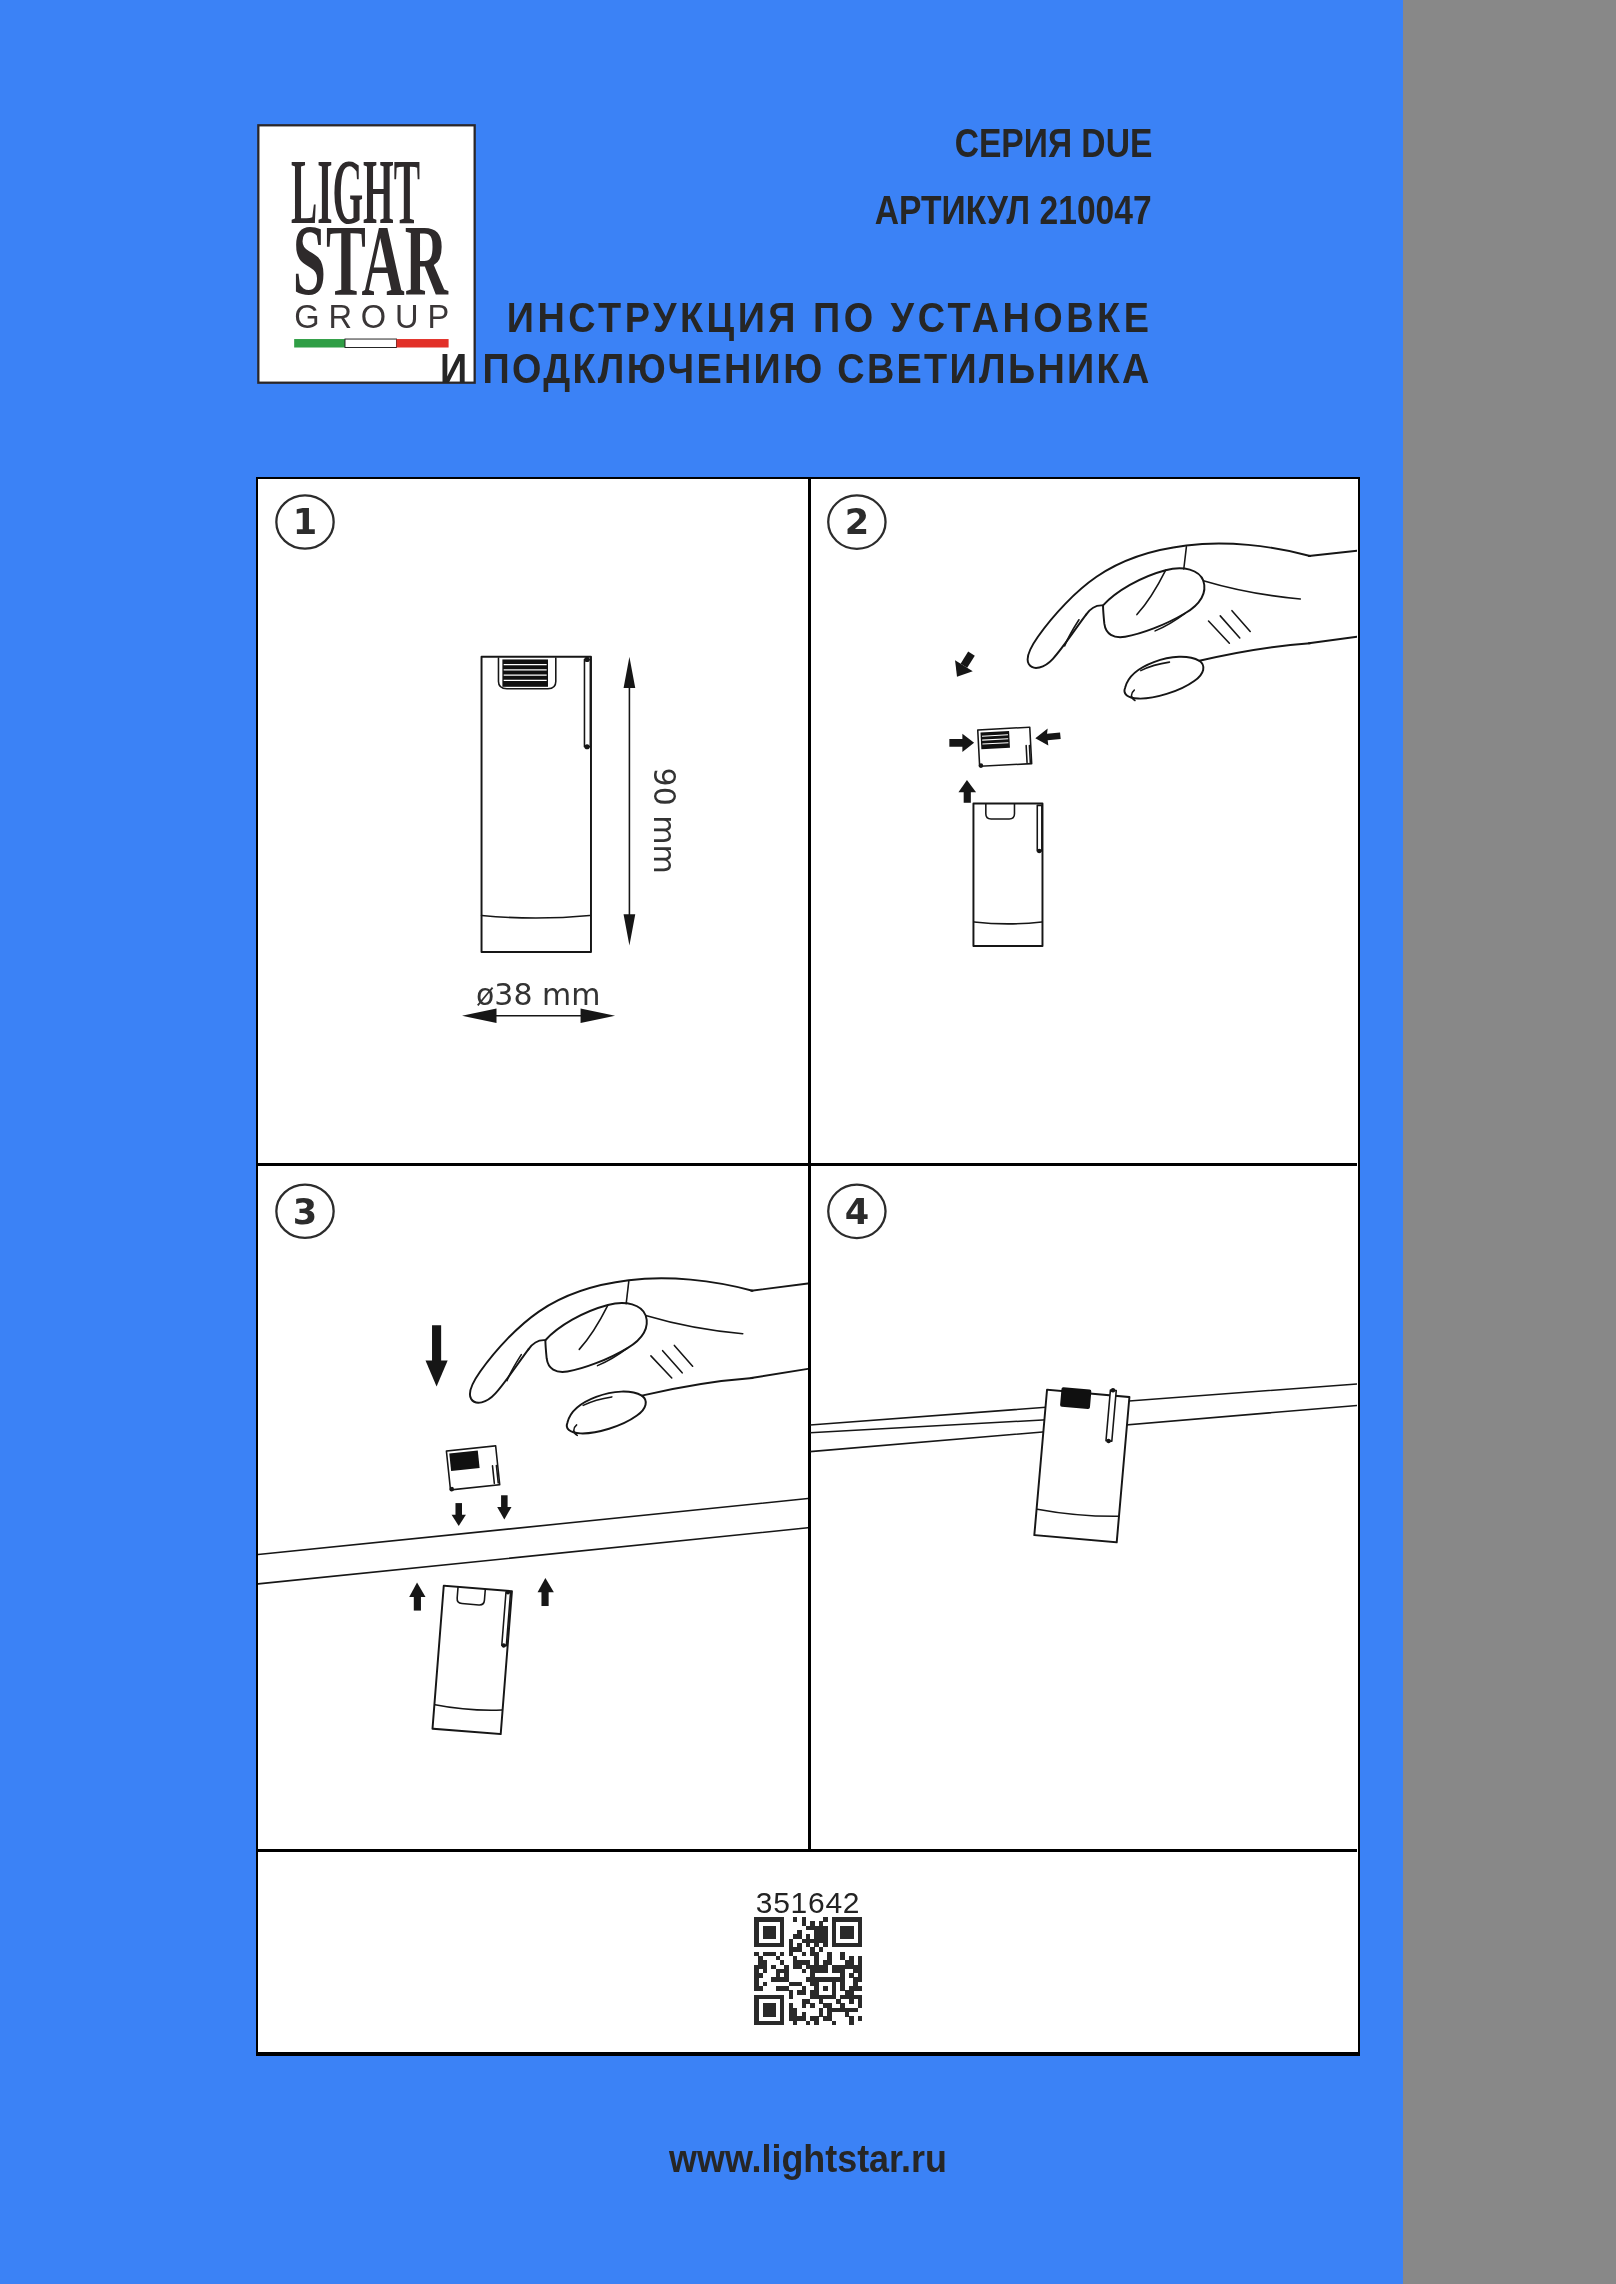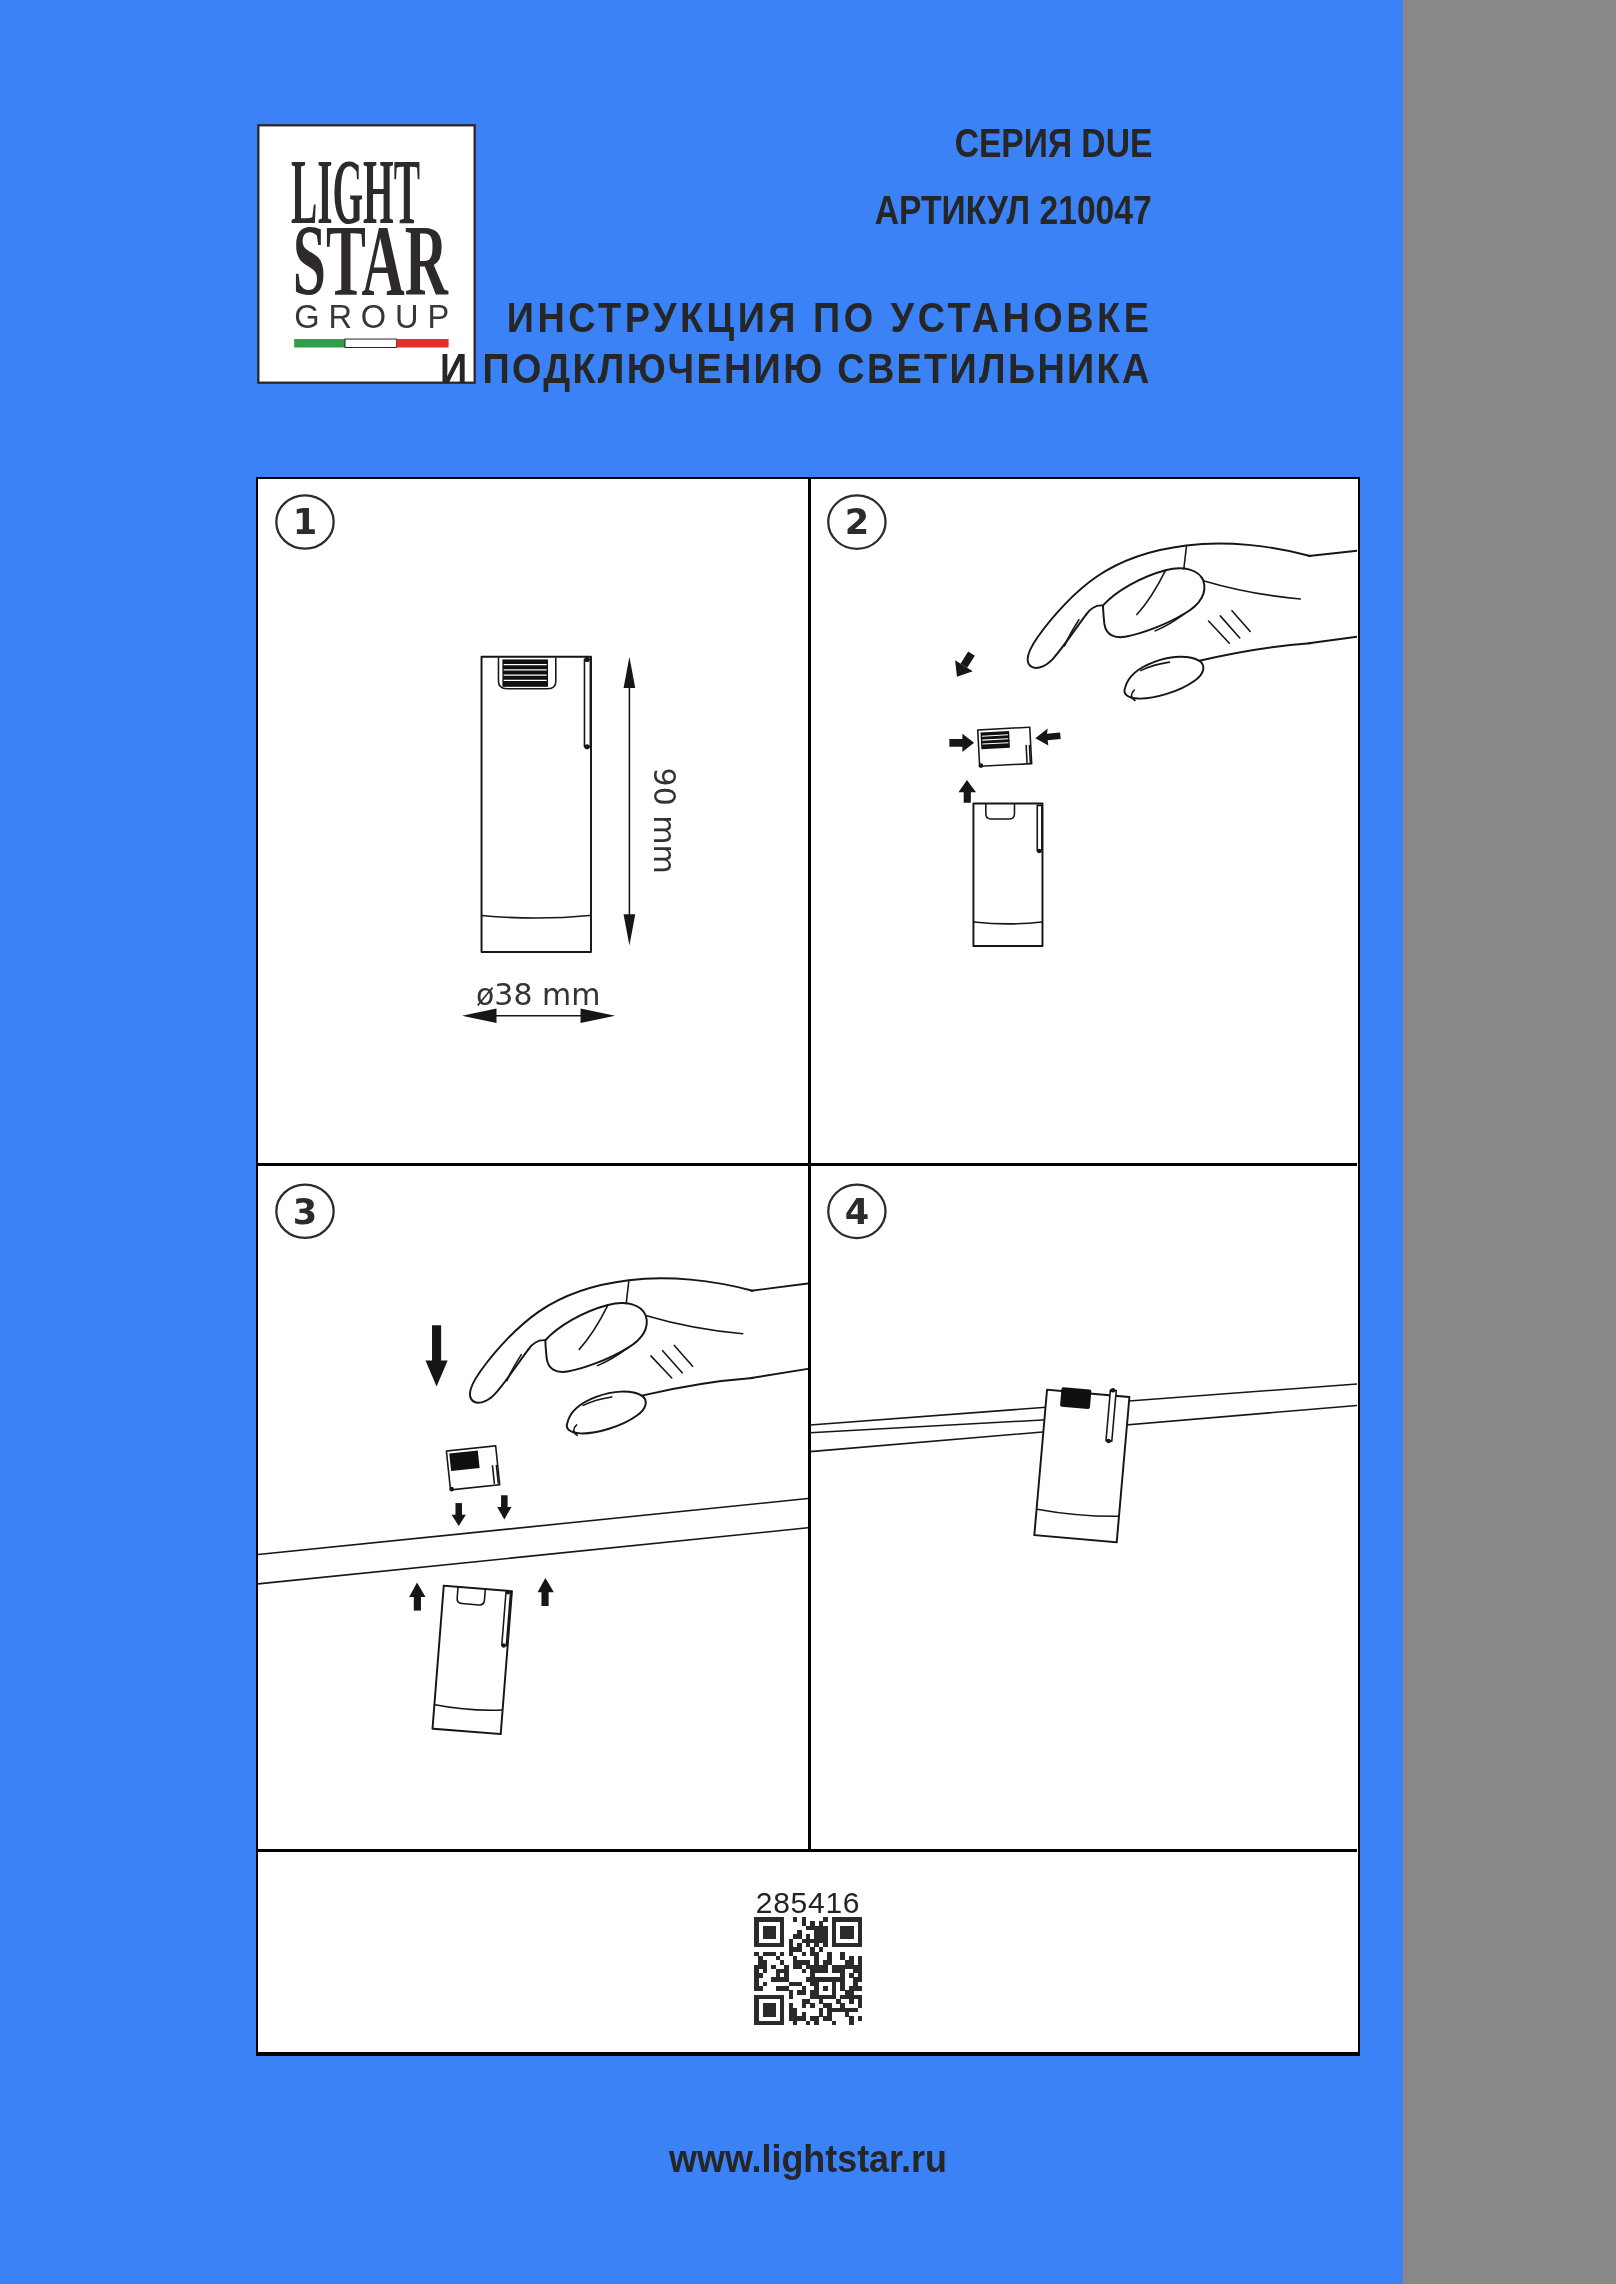--- a/index.html
+++ b/index.html
@@ -241,21 +241,21 @@
           <rect class="ln2 fillw" x="97" y="-8" width="9" height="78"></rect>
           <circle cx="101" cy="-8" r="3.5" fill="#161616"></circle>
           <circle cx="101" cy="70" r="3.5" fill="#161616"></circle>
           <path class="ln2" d="M1,184 Q63,190 126,184"></path>
         </g>
       </svg>
     </div>
 
   </div>
 
-  <div class="article-number">285416</div>
+  <div class="article-number">351642</div>
   <div class="qr-wrap" id="qr"><svg width="108" height="108" viewBox="0 0 166 166" shape-rendering="crispEdges">
         <g fill="#2a2a2a">
           <rect x="0.00" y="0.00" width="6.94" height="6.94"></rect>
           <rect x="6.64" y="0.00" width="6.94" height="6.94"></rect>
           <rect x="13.28" y="0.00" width="6.94" height="6.94"></rect>
           <rect x="19.92" y="0.00" width="6.94" height="6.94"></rect>
           <rect x="26.56" y="0.00" width="6.94" height="6.94"></rect>
           <rect x="33.20" y="0.00" width="6.94" height="6.94"></rect>
           <rect x="39.84" y="0.00" width="6.94" height="6.94"></rect>
           <rect x="59.76" y="0.00" width="6.94" height="6.94"></rect>

